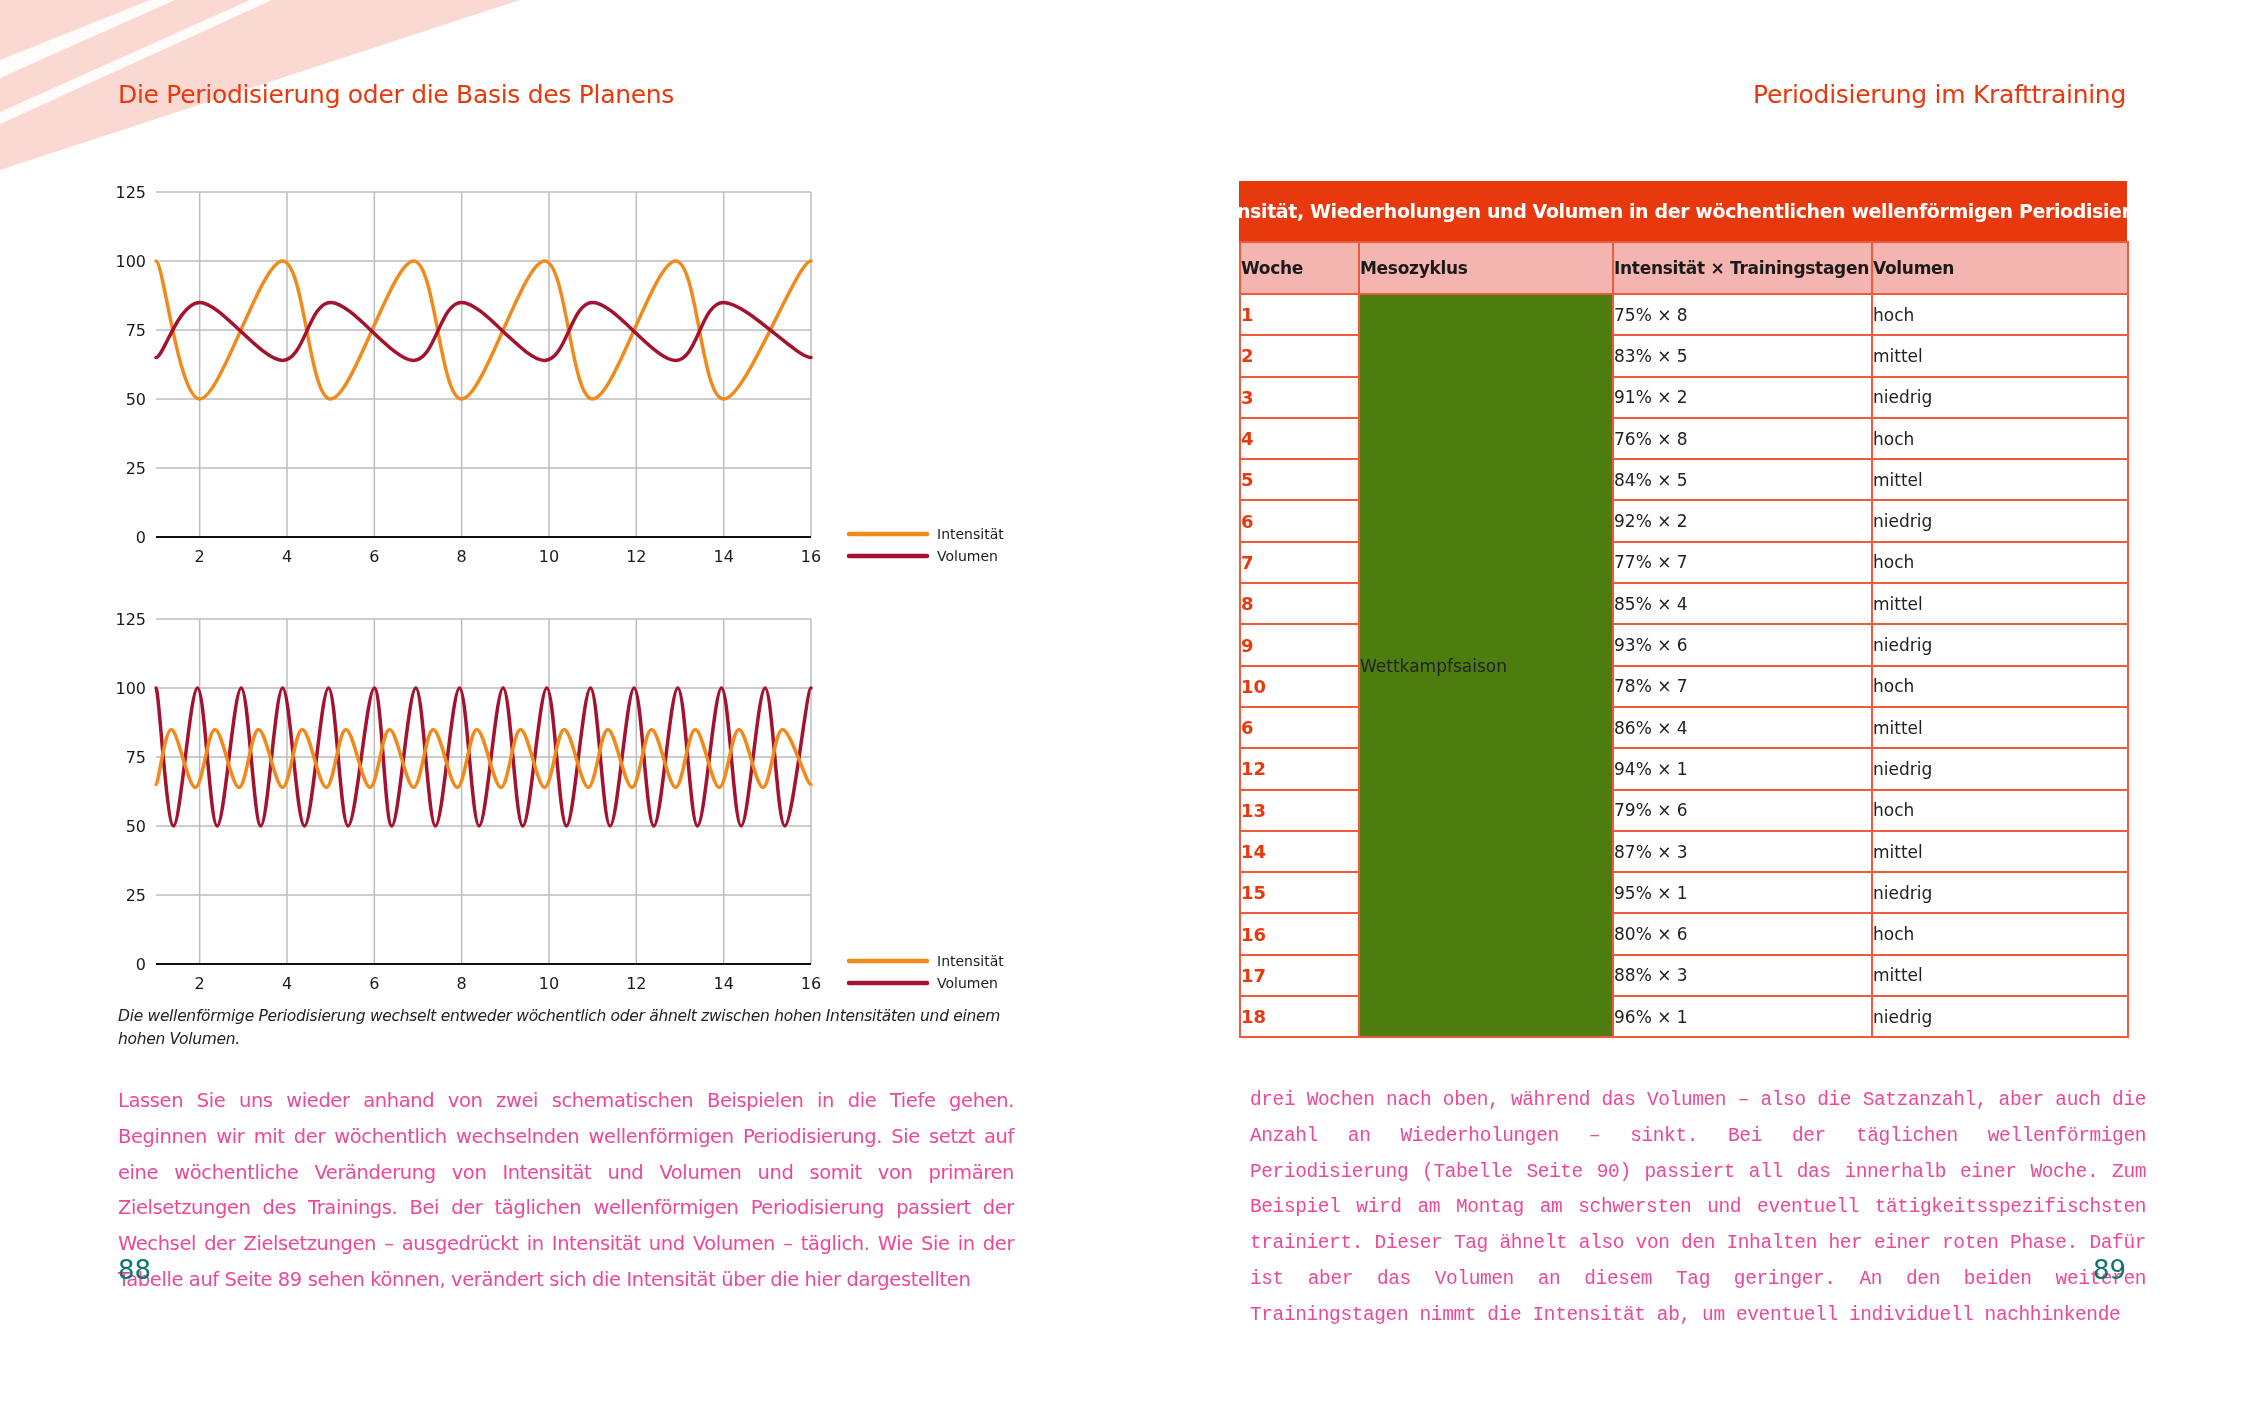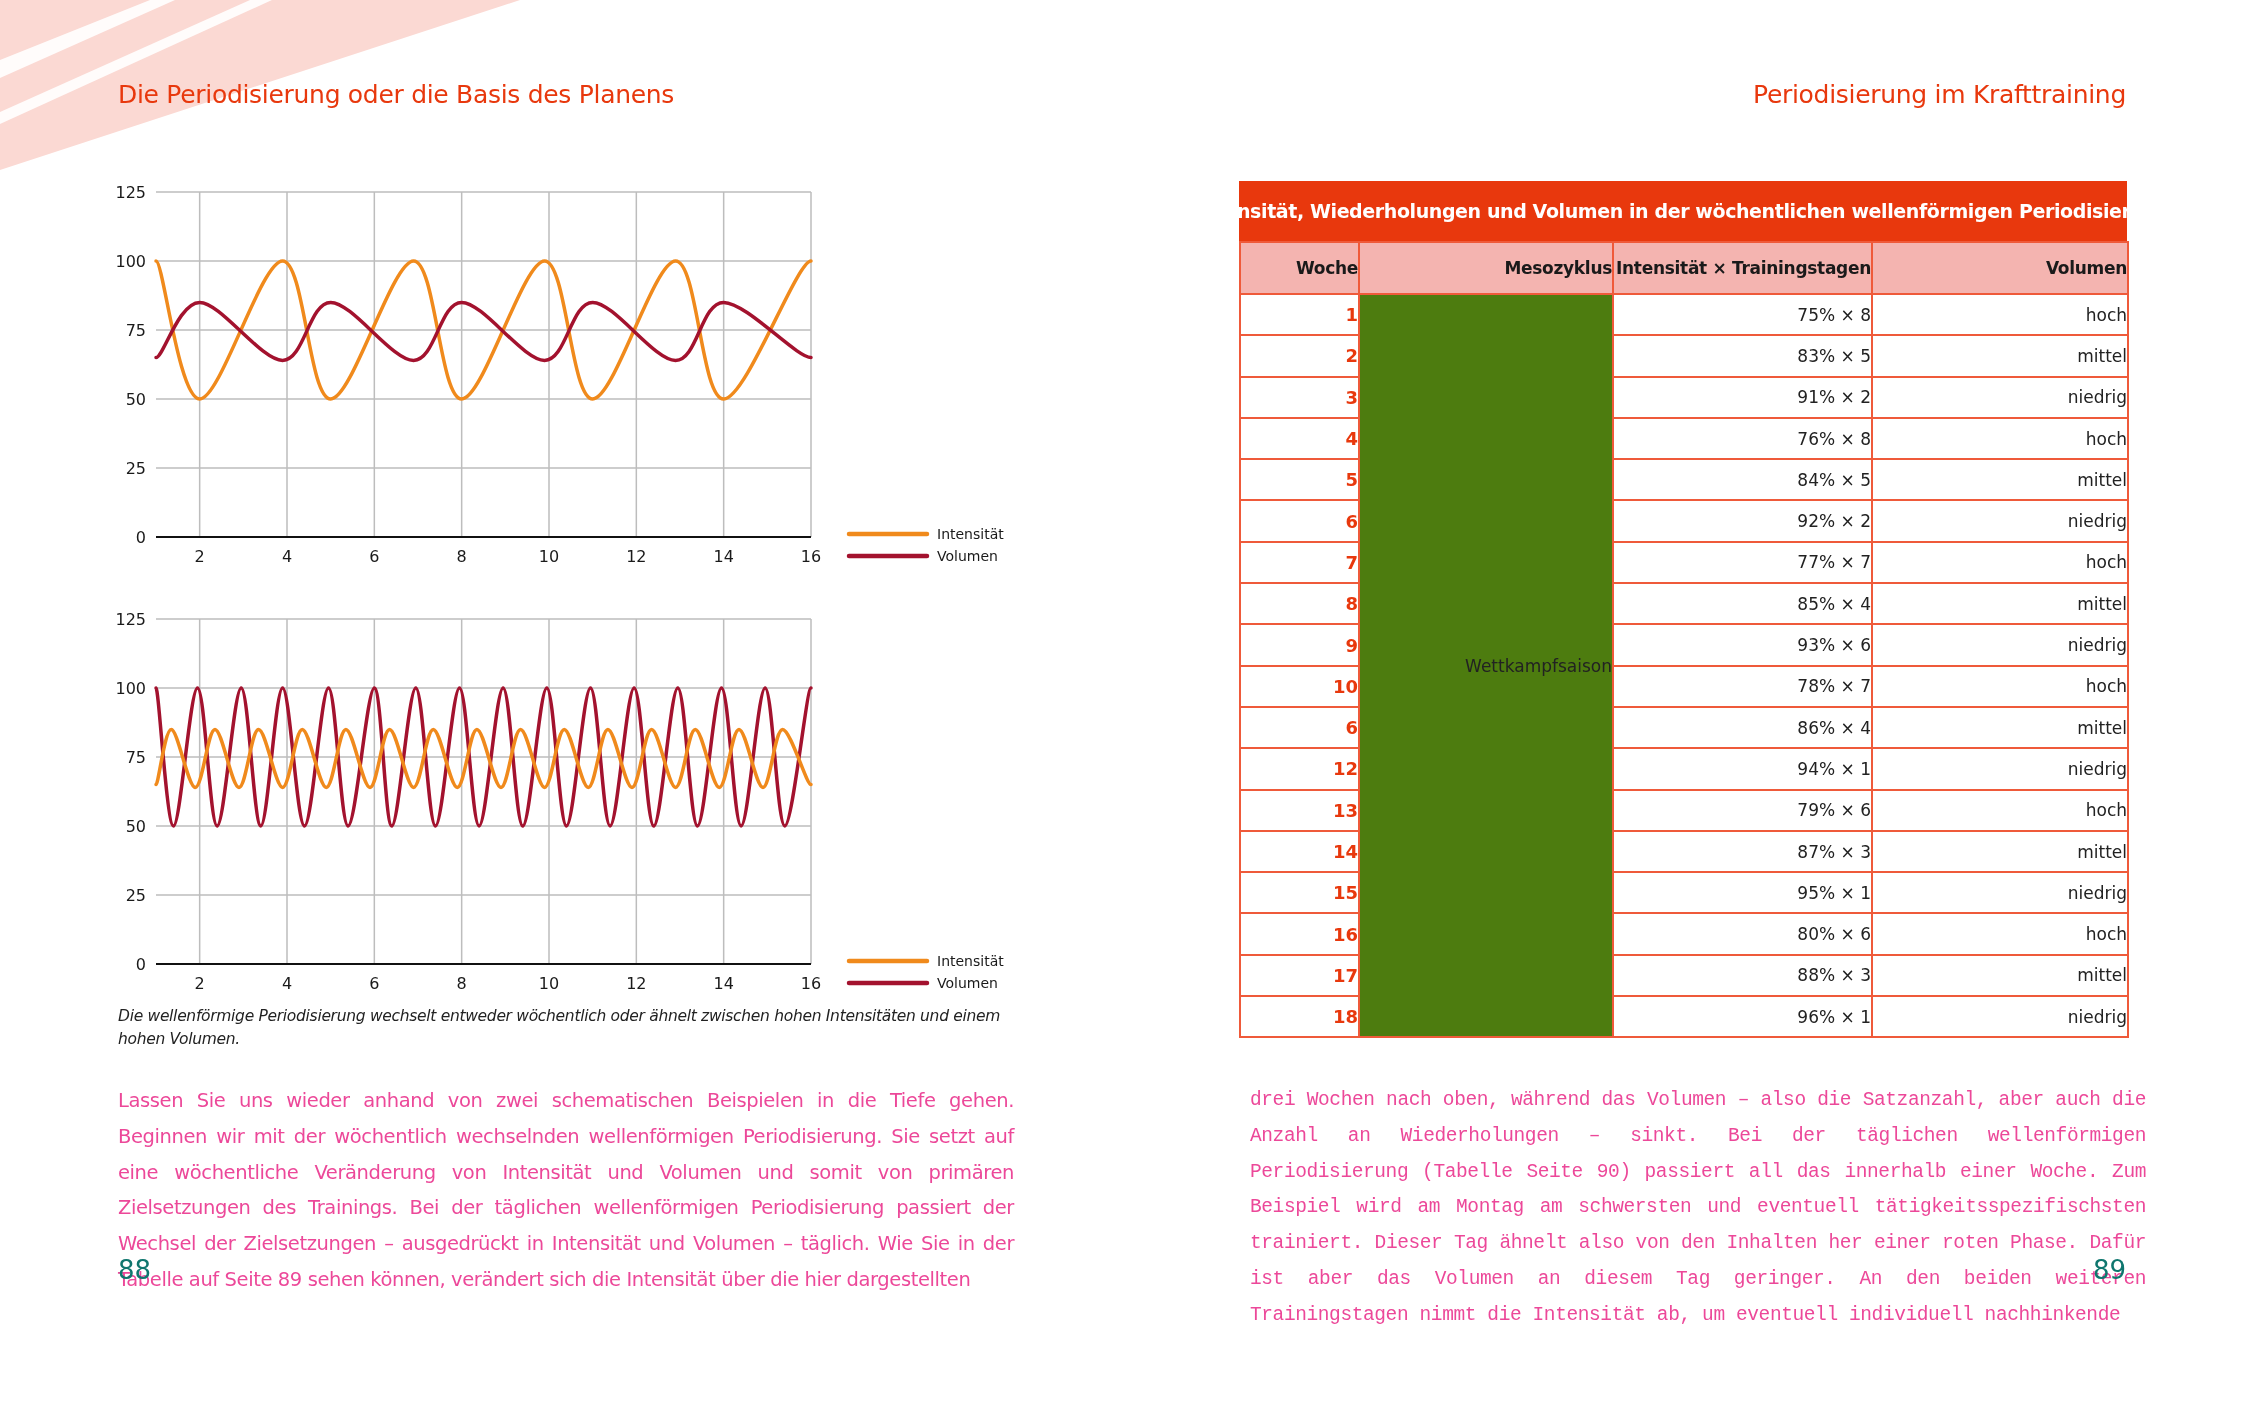--- a/index.html
+++ b/index.html
@@ -22,21 +22,21 @@
   #text-right { left:1250px;font-family:Liberation Mono, monospace; }
   .body-text p { margin:0; }
   .page-num { position:absolute; top:1255px; font-size:26px; color:#0f766e; }
   #pn-left { left:118px; }
   #pn-right { right:118px; }
   .table-wrap { position:absolute; left:1239px; top:181px; width:888px; }
   .table-title { height:60px; background:#e8380d; color:#fff; font-size:19px; font-weight:bold;
                  display:flex; align-items:center; justify-content:center; letter-spacing:-0.4px;
                  white-space:nowrap; position:relative; overflow:hidden; }
   table { border-collapse:collapse; width:888px; table-layout:fixed; }
-  th, td { border:2px solid #ef5a3a; text-align:right; font-size:17px; padding:0; }
+  th, td { border:2px solid #ef5a3a; text-align:left; font-size:17px; padding:0; }
   th { background:#f4b4b0; height:50px; font-weight:bold; color:#1a1a1a; letter-spacing:-0.3px; }
   td { height:39.3px; color:#222; }
   td.week { color:#e8380d; font-weight:bold; font-size:18px; }
   td.meso { vertical-align:middle; background:#4d7c0f; }
   col.c1 { width:119px; } col.c2 { width:254px; } col.c3 { width:259px; } col.c4 { width:256px; }
 </style>
 </head>
 <body>
 
 <svg class="deco" viewBox="0 0 520 180">

